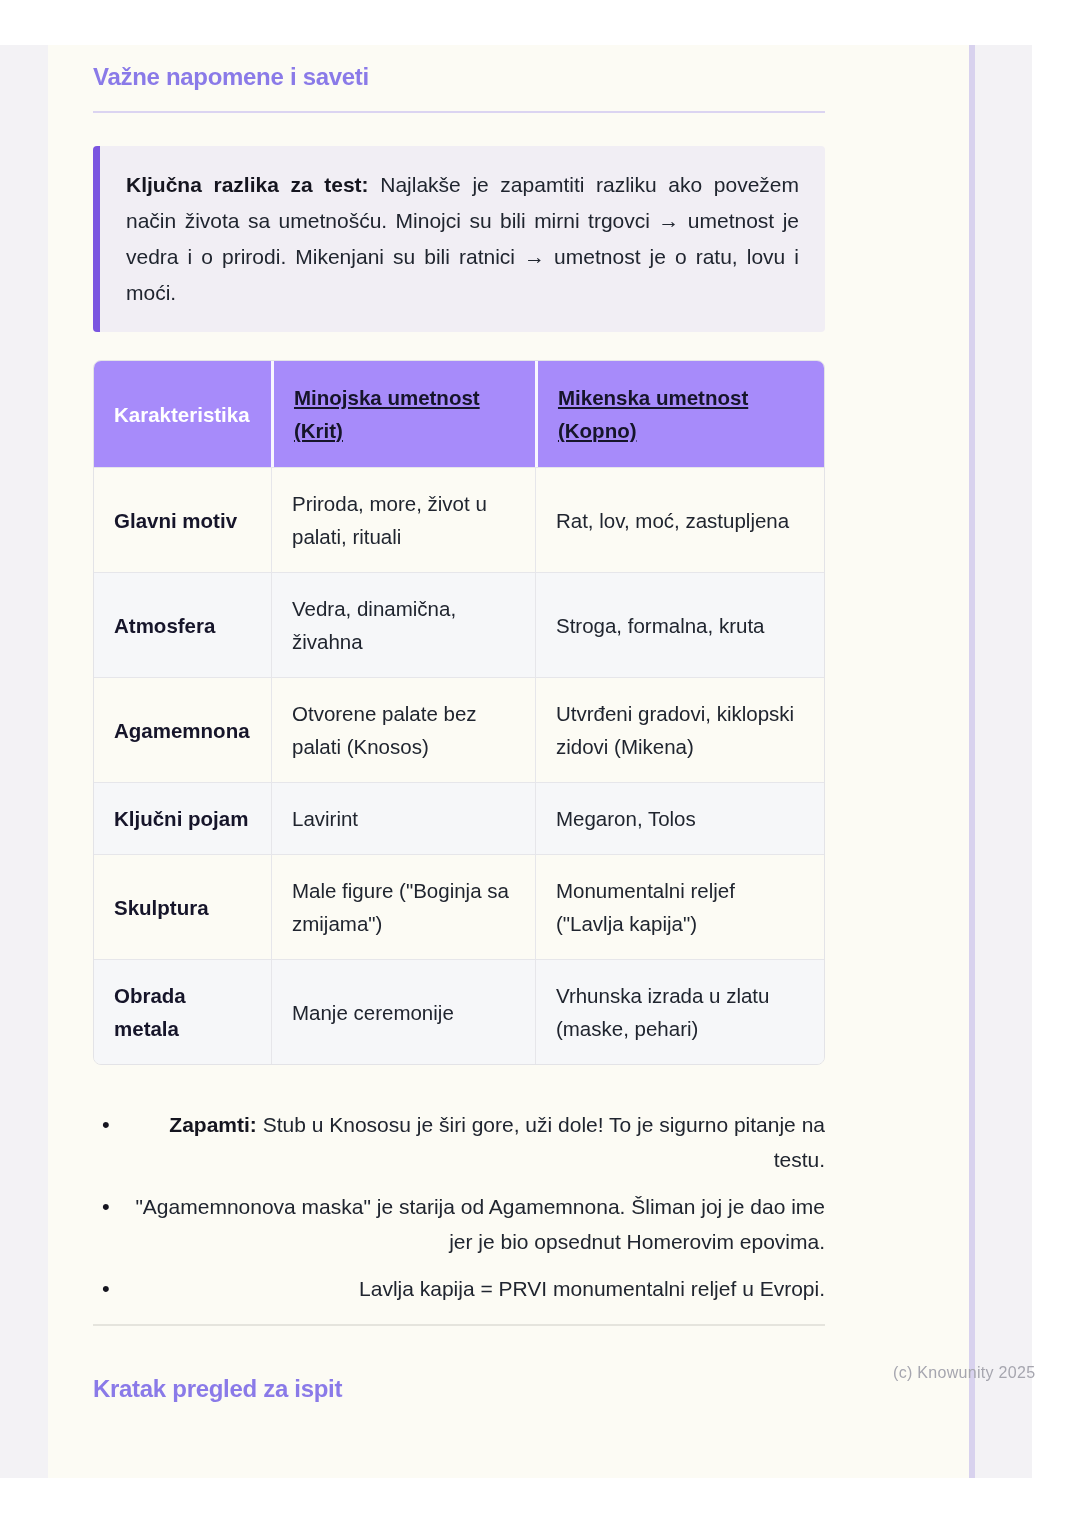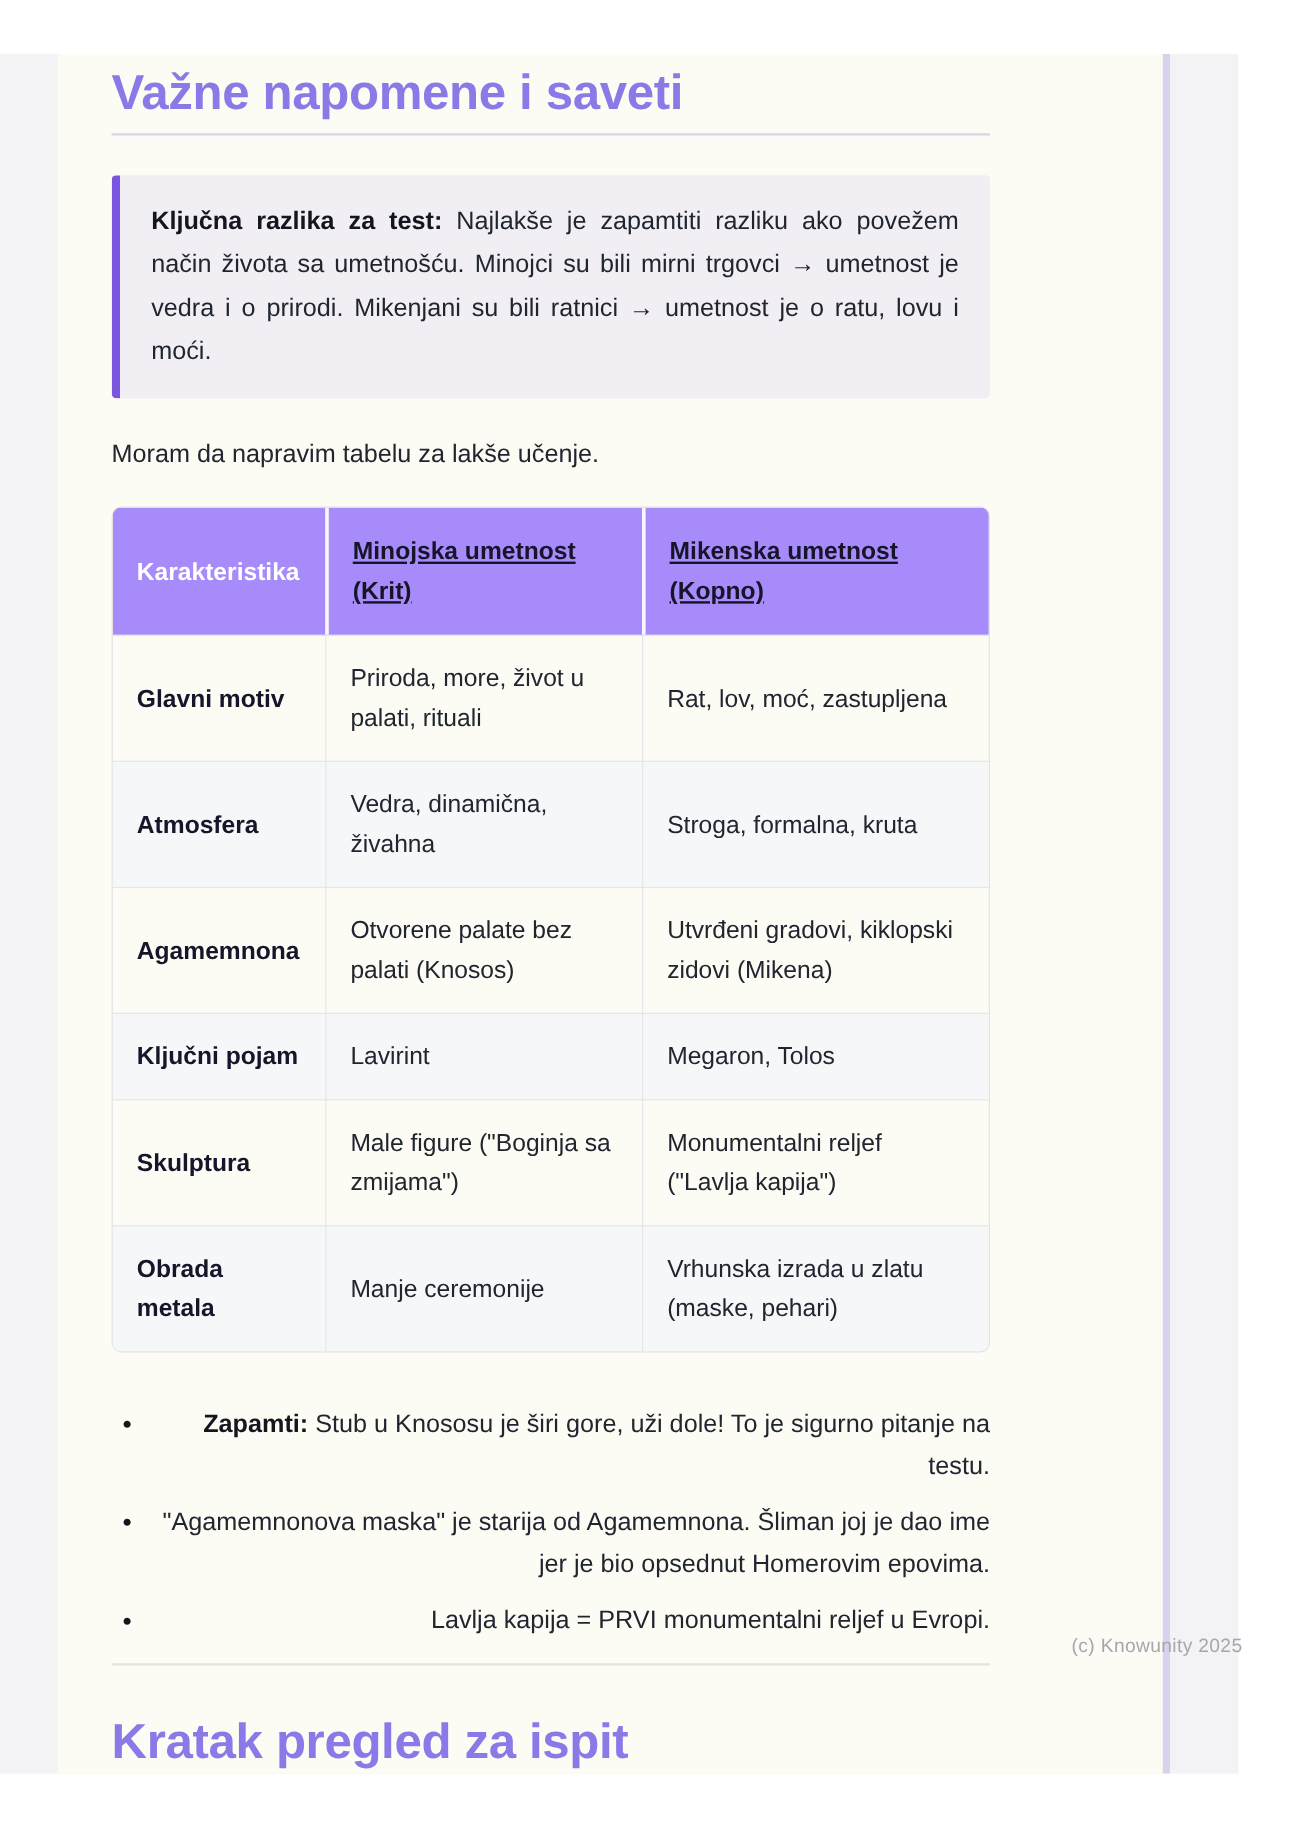--- a/index.html
+++ b/index.html
@@ -18,21 +18,21 @@
   }
   .page-card {
     position:absolute; left:48px; top:0;
     width:927px; height:1433px;
     background:#FCFBF4;
     border-right:6px solid #D8D2EE;
     padding:13px 0 0 45px;
   }
   .content { width:732px; }
   h2.sec-title {
-    font-size:41px; line-height:38px; font-weight:700;
+    font-size:24px; line-height:38px; font-weight:700;
     color:#8A7AE8; letter-spacing:-0.3px;
   }
   .title-divider {
     margin-top:15px; height:2px; background:#DBD4F1; border:none;
   }
   .callout {
     margin-top:33px;
     background:#F1EEF4;
     border-left:7px solid #7A55E0;
     border-radius:4px;
@@ -93,21 +93,20 @@
   <div class="page-card">
     <div class="content">
 
       <h2 class="sec-title">Važne napomene i saveti</h2>
       <div class="title-divider"></div>
 
       <div class="callout">
         <p><strong>Ključna razlika za test:</strong><span> Najlakše je zapamtiti razliku ako povežem način života sa umetnošću. Minojci su bili mirni trgovci → umetnost je vedra i o prirodi. Mikenjani su bili ratnici → umetnost je o ratu, lovu i moći.</span></p>
       </div>
 
-      <p class="intro">Moram da napravim tabelu za lakše učenje.</p>
 
       <table class="cmp">
         <colgroup>
           <col style="width:177px">
             <col style="width:265px">
             <col style="width:290px">
         </colgroup>
         <thead>
           <tr>
             <th class="corner">Karakteristika</th>

